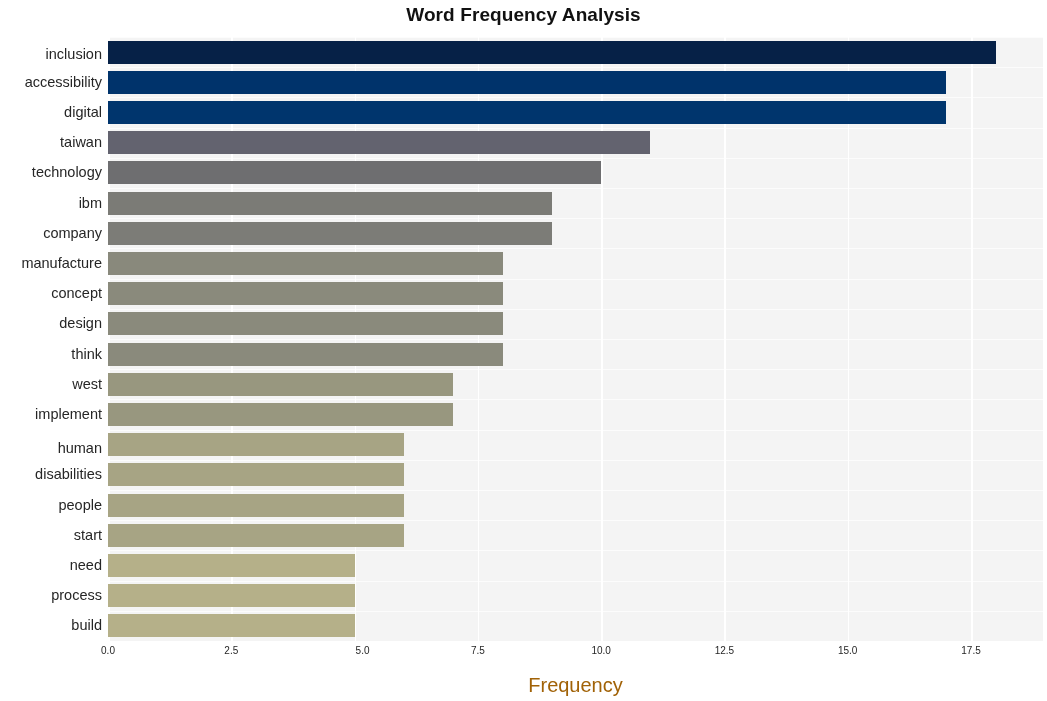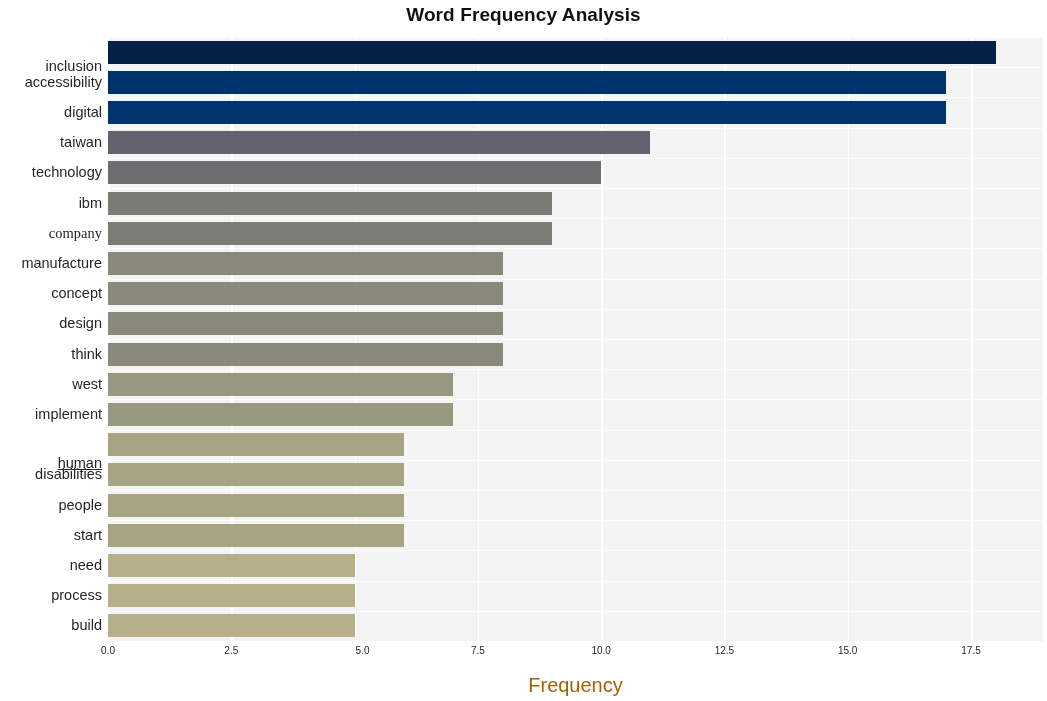--- a/index.html
+++ b/index.html
@@ -157,34 +157,34 @@
       <div class="bar" title="human: 6" style="top: 396.2px; width: 295.886px; background: rgb(167, 164, 132);"></div>
       <div class="bar" title="disabilities: 6" style="top: 426.4px; width: 295.886px; background: rgb(167, 164, 132);"></div>
       <div class="bar" title="people: 6" style="top: 456.6px; width: 295.886px; background: rgb(167, 164, 132);"></div>
       <div class="bar" title="start: 6" style="top: 486.8px; width: 295.886px; background: rgb(167, 164, 132);"></div>
       <div class="bar" title="need: 5" style="top: 517px; width: 246.572px; background: rgb(181, 176, 137);"></div>
       <div class="bar" title="process: 5" style="top: 547.2px; width: 246.572px; background: rgb(181, 176, 137);"></div>
       <div class="bar" title="build: 5" style="top: 577.4px; width: 246.572px; background: rgb(181, 176, 137);"></div>
     </div>
 
   <div id="y-axis-labels">
-      <div class="y-tick-label" style="top: 18px;">inclusion</div>
+      <div class="y-tick-label" style="top: 6px;">inclusion</div>
       <div class="y-tick-label" style="top: 33.8px; text-align: right;">accessibility</div>
       <div class="y-tick-label" style="top: 64px;">digital</div>
       <div class="y-tick-label" style="top: 94.2px;">taiwan</div>
       <div class="y-tick-label" style="top: 124.4px; margin-left: 33px;">technology</div>
       <div class="y-tick-label" style="top: 154.6px;">ibm</div>
-      <div class="y-tick-label" style="top: 184.8px; font-family: Liberation Serif, serif;">company</div>
+      <div class="y-tick-label" style="top: 184.8px;">company</div>
       <div class="y-tick-label" style="top: 215px;">manufacture</div>
       <div class="y-tick-label" style="top: 245.2px;">concept</div>
       <div class="y-tick-label" style="top: 275.4px;">design</div>
       <div class="y-tick-label" style="top: 305.6px;">think</div>
       <div class="y-tick-label" style="top: 335.8px;">west</div>
       <div class="y-tick-label" style="top: 366px;">implement</div>
-      <div class="y-tick-label" style="top: 415px; text-decoration: underline;">human</div>
+      <div class="y-tick-label" style="top: 400px;">human</div>
       <div class="y-tick-label" style="top: 426.4px;">disabilities</div>
       <div class="y-tick-label" style="top: 456.6px;">people</div>
       <div class="y-tick-label" style="top: 486.8px;">start</div>
       <div class="y-tick-label" style="top: 517px;">need</div>
       <div class="y-tick-label" style="top: 547.2px;">process</div>
       <div class="y-tick-label" style="top: 577.4px;">build</div>
     </div>
 
   <div id="x-axis-labels">
       <div class="x-tick-label" style="left: 108px;">0.0</div>

